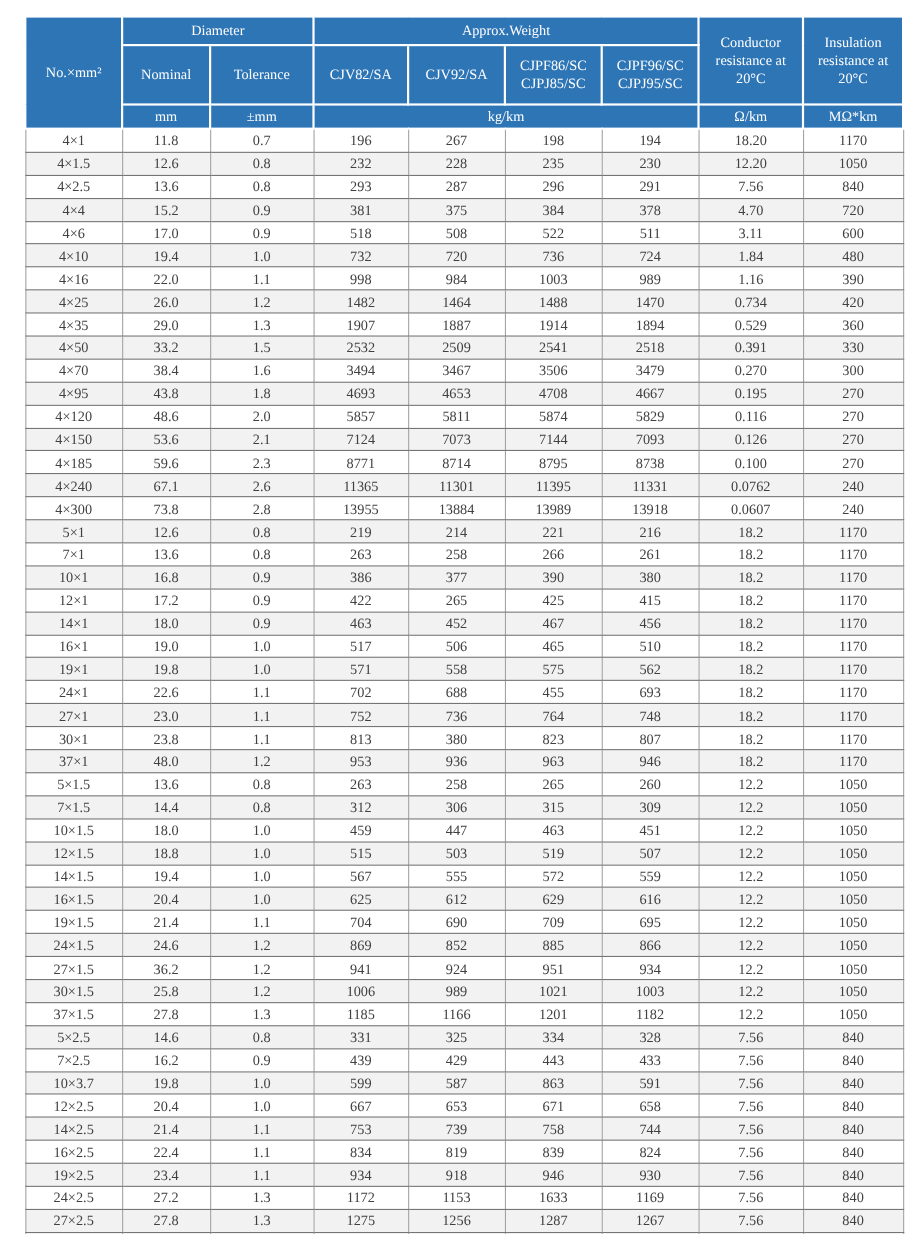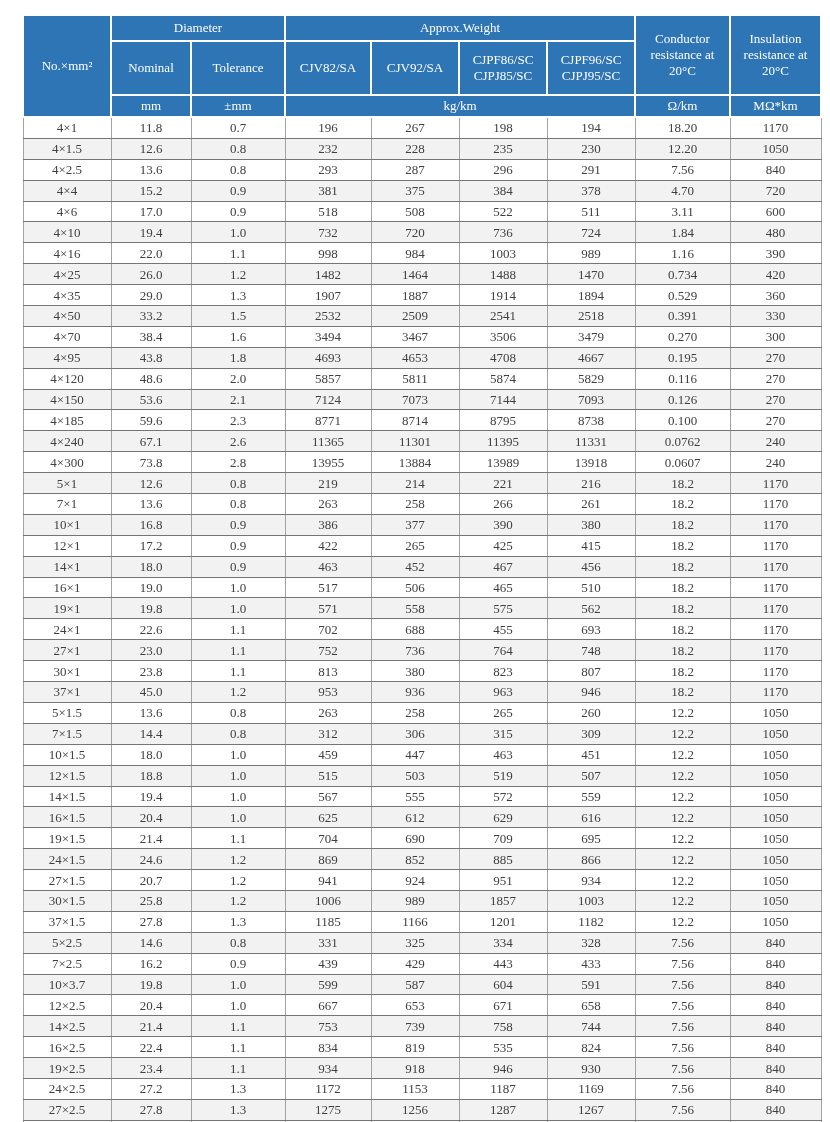--- a/index.html
+++ b/index.html
@@ -392,21 +392,21 @@
         <td>1.1</td>
         <td>813</td>
         <td>380</td>
         <td>823</td>
         <td>807</td>
         <td>18.2</td>
         <td>1170</td>
       </tr>
       <tr>
         <td>37×1</td>
-        <td>45.0</td>
+        <td>48.0</td>
         <td>1.2</td>
         <td>953</td>
         <td>936</td>
         <td>963</td>
         <td>946</td>
         <td>18.2</td>
         <td>1170</td>
       </tr>
       <tr>
         <td>5×1.5</td>
@@ -491,36 +491,36 @@
         <td>1.2</td>
         <td>869</td>
         <td>852</td>
         <td>885</td>
         <td>866</td>
         <td>12.2</td>
         <td>1050</td>
       </tr>
       <tr>
         <td>27×1.5</td>
-        <td>20.7</td>
+        <td>36.2</td>
         <td>1.2</td>
         <td>941</td>
         <td>924</td>
         <td>951</td>
         <td>934</td>
         <td>12.2</td>
         <td>1050</td>
       </tr>
       <tr>
         <td>30×1.5</td>
         <td>25.8</td>
         <td>1.2</td>
         <td>1006</td>
         <td>989</td>
-        <td>1857</td>
+        <td>1021</td>
         <td>1003</td>
         <td>12.2</td>
         <td>1050</td>
       </tr>
       <tr>
         <td>37×1.5</td>
         <td>27.8</td>
         <td>1.3</td>
         <td>1185</td>
         <td>1166</td>
@@ -550,21 +550,21 @@
         <td>433</td>
         <td>7.56</td>
         <td>840</td>
       </tr>
       <tr>
         <td>10×3.7</td>
         <td>19.8</td>
         <td>1.0</td>
         <td>599</td>
         <td>587</td>
-        <td>604</td>
+        <td>863</td>
         <td>591</td>
         <td>7.56</td>
         <td>840</td>
       </tr>
       <tr>
         <td>12×2.5</td>
         <td>20.4</td>
         <td>1.0</td>
         <td>667</td>
         <td>653</td>
@@ -583,21 +583,21 @@
         <td>744</td>
         <td>7.56</td>
         <td>840</td>
       </tr>
       <tr>
         <td>16×2.5</td>
         <td>22.4</td>
         <td>1.1</td>
         <td>834</td>
         <td>819</td>
-        <td>535</td>
+        <td>839</td>
         <td>824</td>
         <td>7.56</td>
         <td>840</td>
       </tr>
       <tr>
         <td>19×2.5</td>
         <td>23.4</td>
         <td>1.1</td>
         <td>934</td>
         <td>918</td>
@@ -605,21 +605,21 @@
         <td>930</td>
         <td>7.56</td>
         <td>840</td>
       </tr>
       <tr>
         <td>24×2.5</td>
         <td>27.2</td>
         <td>1.3</td>
         <td>1172</td>
         <td>1153</td>
-        <td>1187</td>
+        <td>1633</td>
         <td>1169</td>
         <td>7.56</td>
         <td>840</td>
       </tr>
       <tr>
         <td>27×2.5</td>
         <td>27.8</td>
         <td>1.3</td>
         <td>1275</td>
         <td>1256</td>

